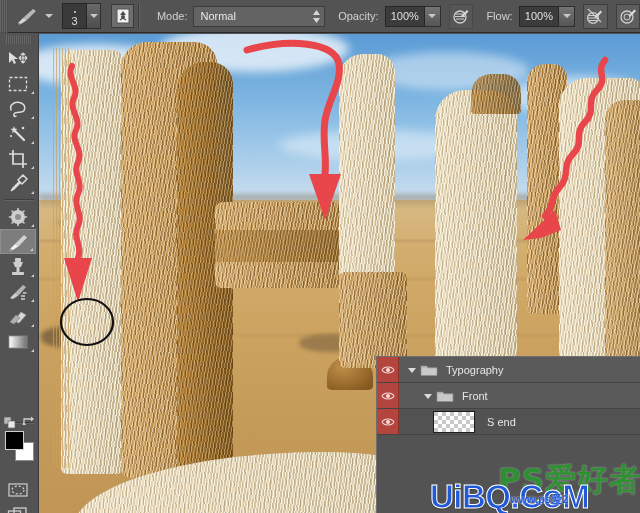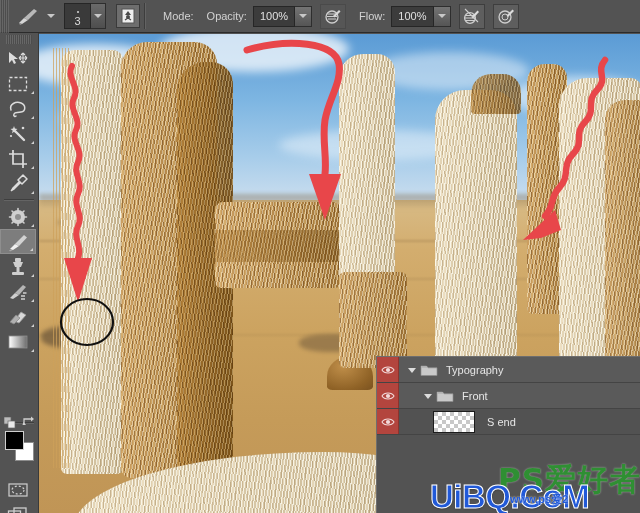--- a/index.html
+++ b/index.html
@@ -403,20 +403,29 @@
         <rect x="2" y="1" width="12" height="14" fill="#efefef" stroke="#555"></rect>
         <path d="M8 3 L5 7 L11 7 Z" fill="#4a4a4a"></path>
         <circle cx="8" cy="9" r="2" fill="#4a4a4a"></circle>
         <path d="M5 12 L8 10 L11 12" stroke="#4a4a4a" fill="none" stroke-width="1.2"></path>
       </svg>
     </div>
 
     <div class="ob-sep"></div>
 
     <span class="ob-label">Mode:</span>
+    <div class="ob-select">
+      <span>Normal</span>
+      <span class="spin-arrows">
+        <svg width="9" height="15" viewBox="0 0 9 15">
+          <path d="M4.5 1 L8 6 L1 6 Z" fill="#d8d8d8"></path>
+          <path d="M4.5 14 L8 9 L1 9 Z" fill="#d8d8d8"></path>
+        </svg>
+      </span>
+    </div>
 
     <span class="ob-label">Opacity:</span>
     <div class="ob-num">
       <span>100%</span>
     </div>
     <div class="ob-numarrow">
         <span class="tri-down"></span>
       </div>
     <div class="icon-btn flat">
       <svg width="18" height="18" viewBox="0 0 18 18">

